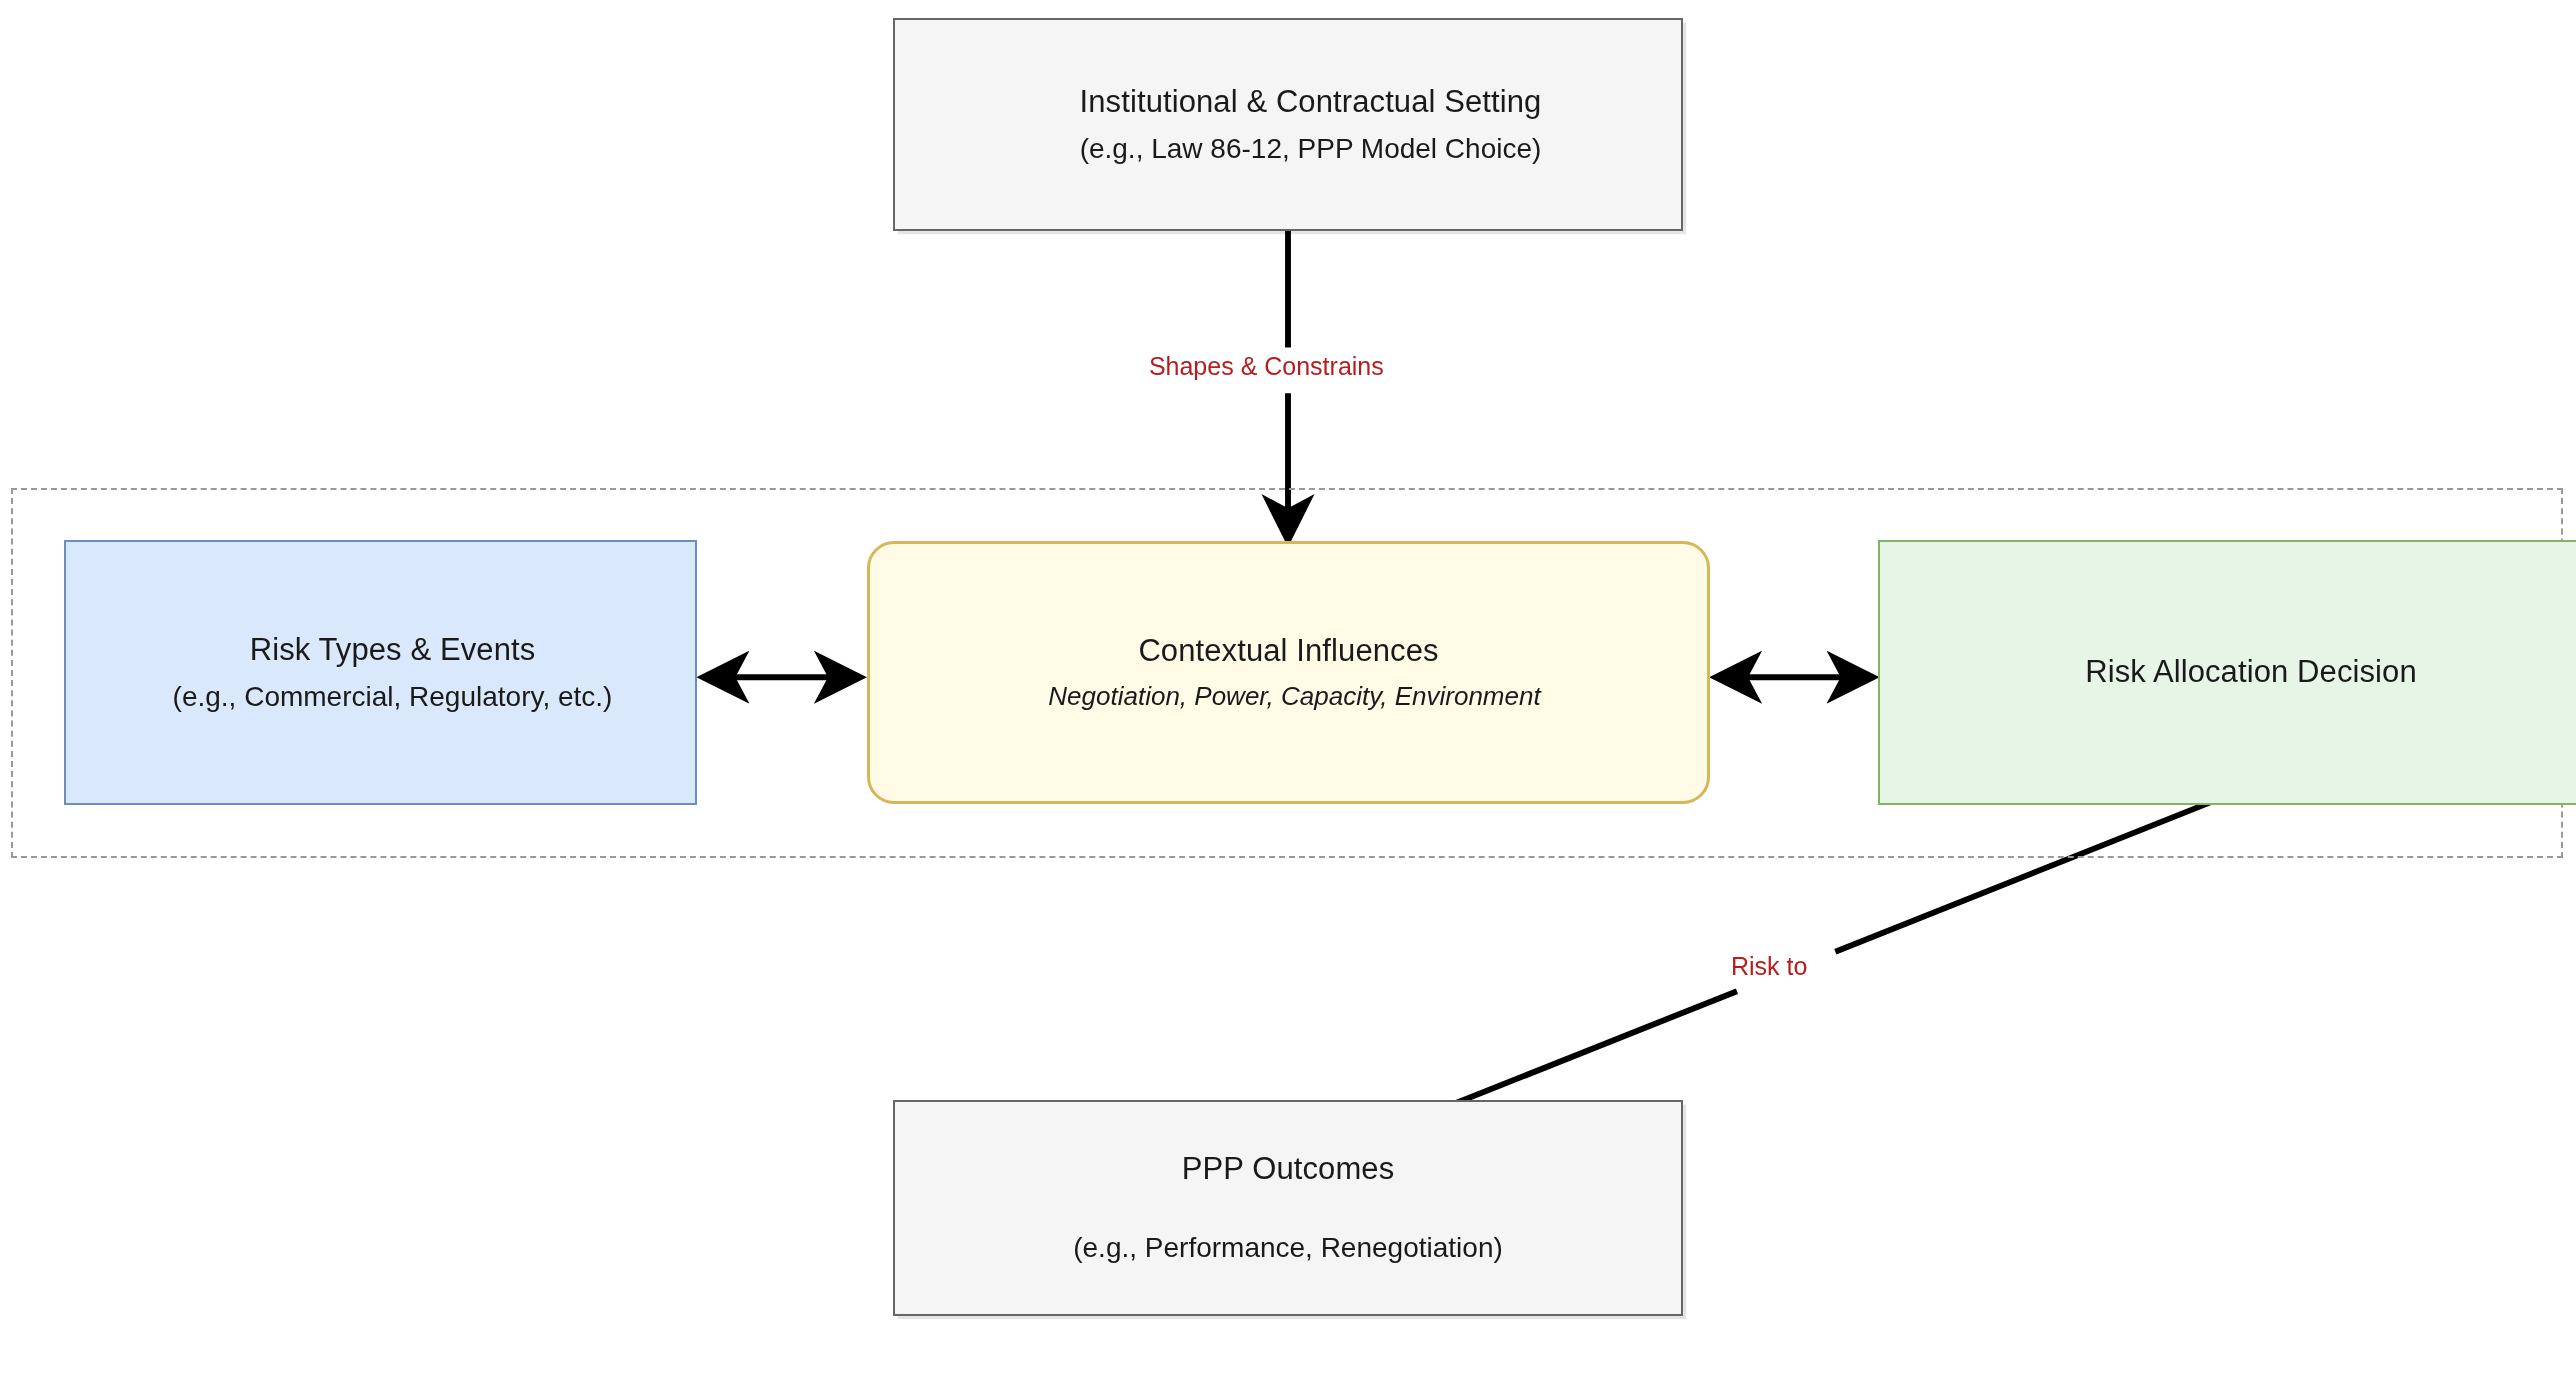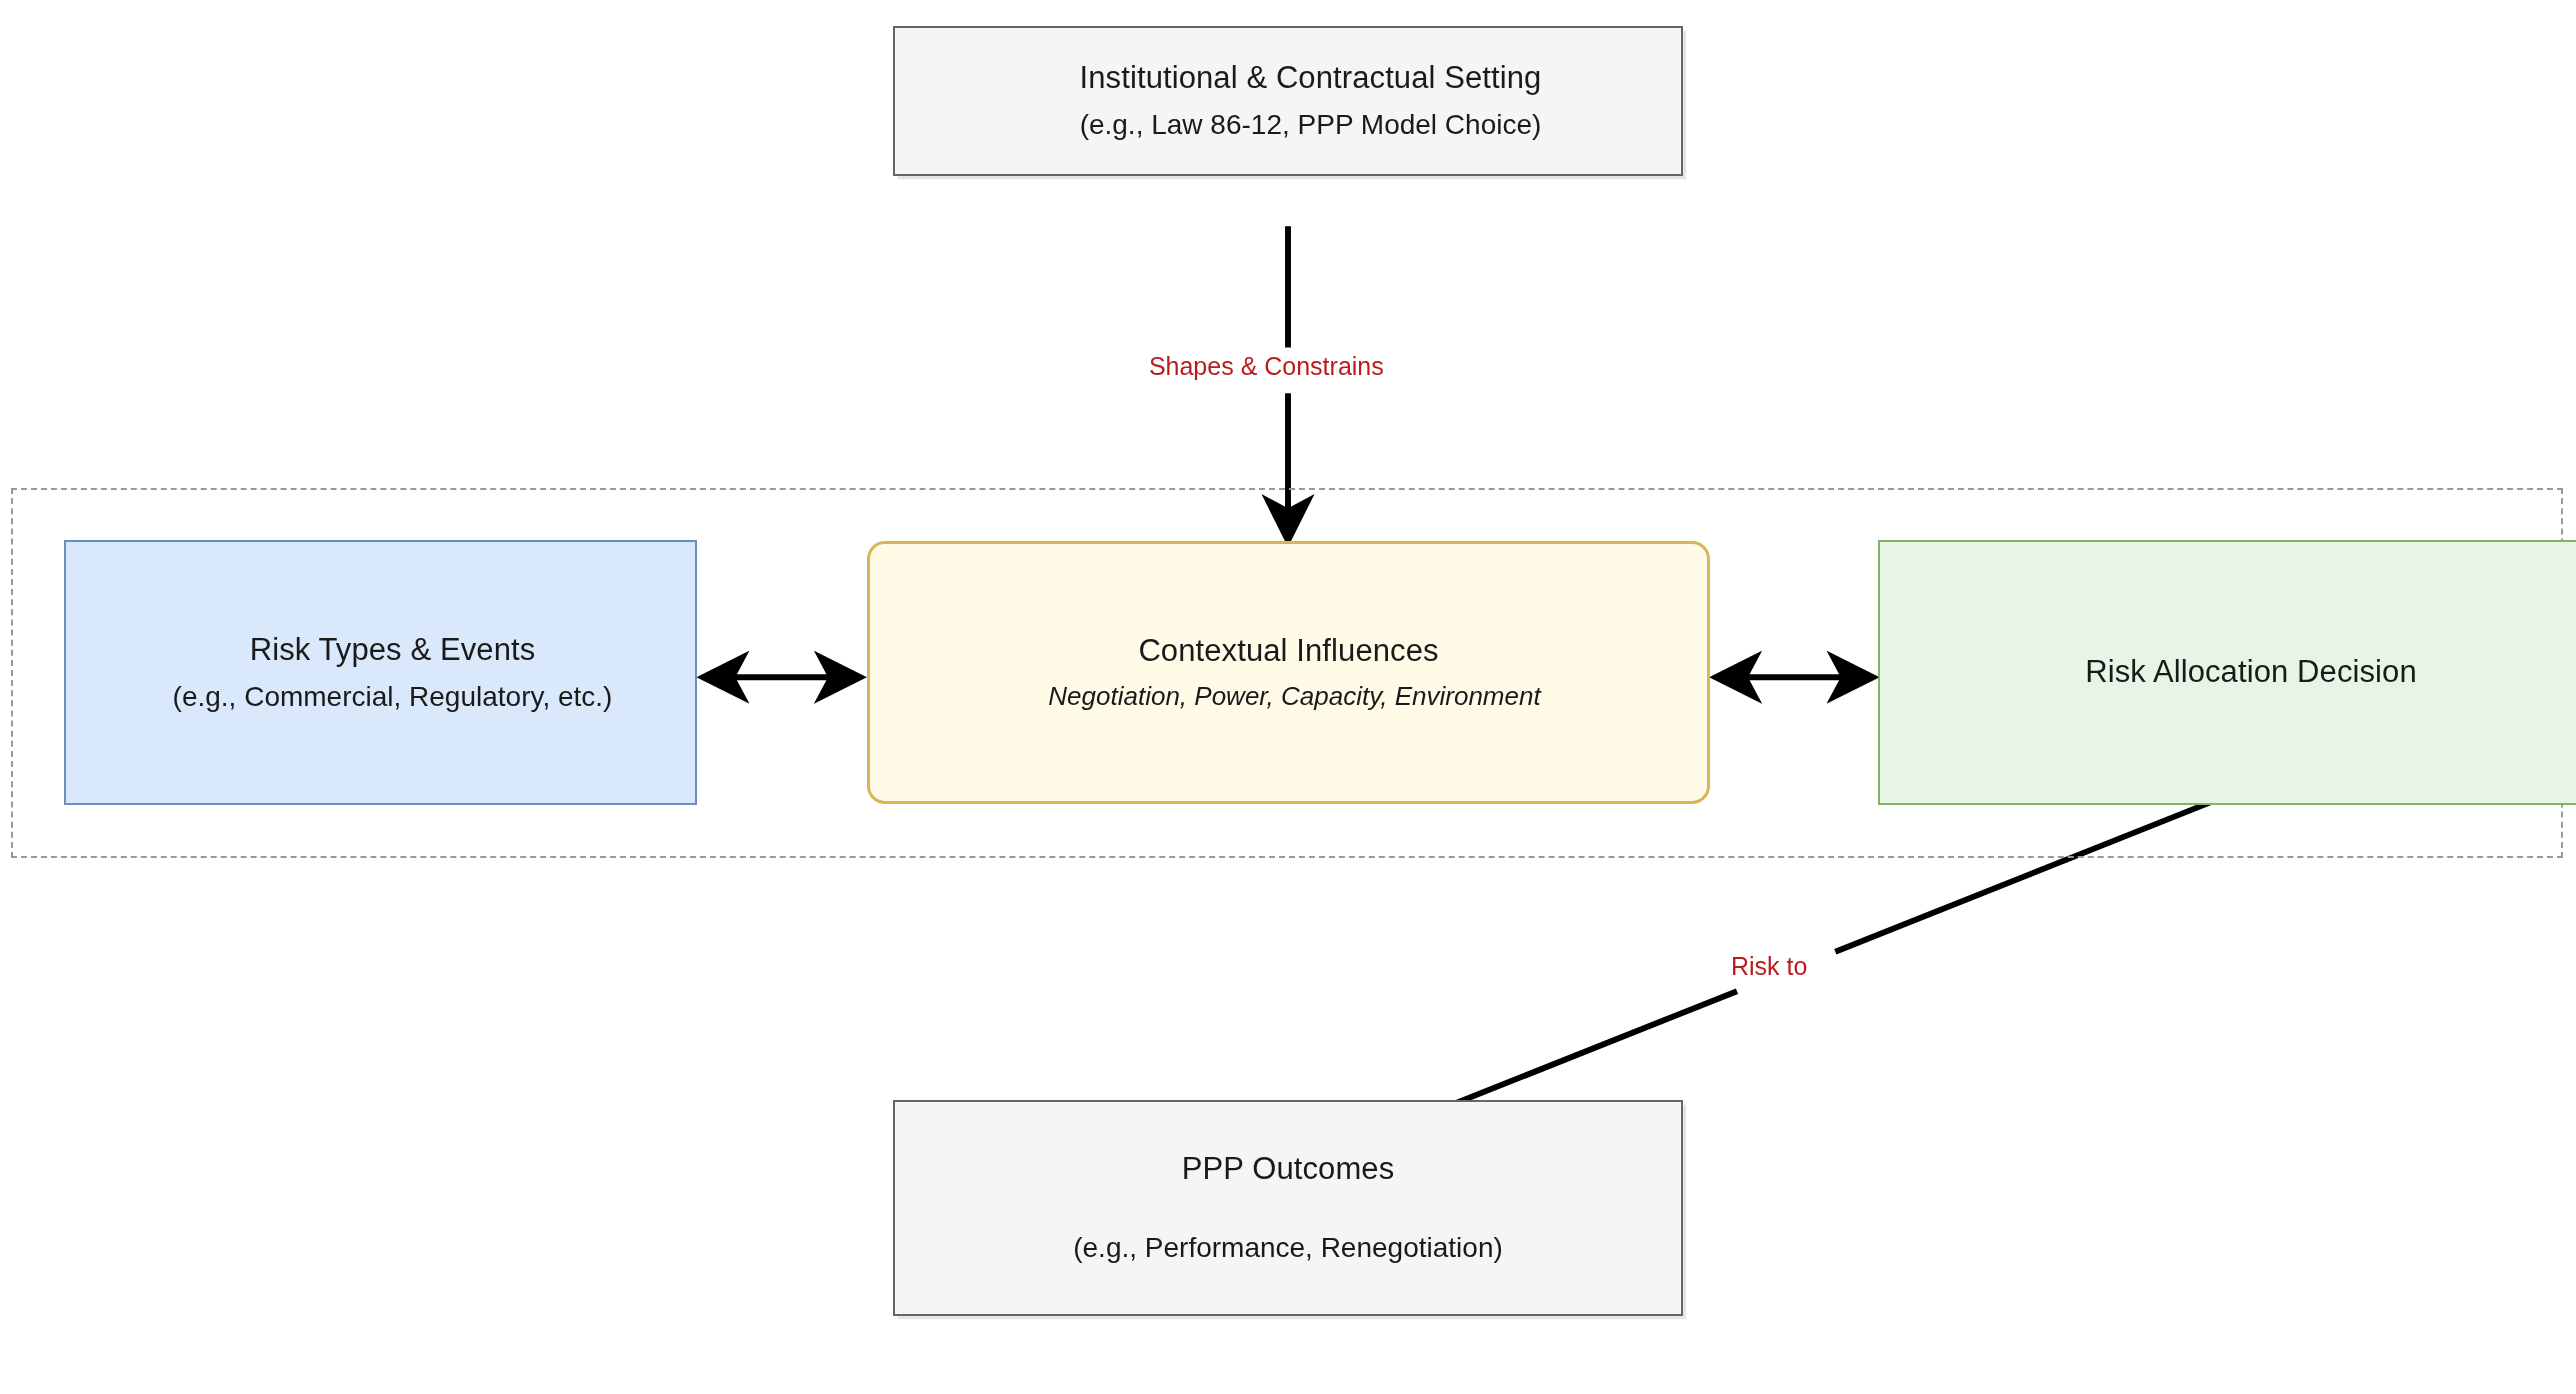--- a/index.html
+++ b/index.html
@@ -51,21 +51,21 @@
     border: 2.6px solid #666666;
     box-shadow: 3.9px 3.9px 0 -0.7px rgba(0,0,0,0.10);
   }
   .node-blue {
     background: #dae8fc;
     border: 2.6px solid #6c8ebf;
   }
   .node-yellow {
     background: #fffbe6;
     border: 3.3px solid #d6b656;
-    border-radius: 18px;
+    border-radius: 27px;
   }
   .node-green {
     background: #e6f5e6;
     border: 2.6px solid #82b366;
   }
 
   
   .group-box {
     position: absolute;
     box-sizing: border-box;
@@ -123,21 +123,21 @@
     </g>
 
     <g>
       <line x1="3372" y1="1224" x2="2800" y2="1452" stroke="#000000" stroke-width="9"></line>
       <line x1="2650" y1="1512" x2="1982" y2="1778" stroke="#000000" stroke-width="9" marker-end="url(#arrowEnd)"></line>
     </g>
   </svg>
 
   <div class="group-box" style="left:11px; top:488px; width:2552px; height:370px;"></div>
 
-  <div class="node node-gray" style="left:893px; top:26px; width:790px; height:150px;padding-left:45px;">
+  <div class="node node-gray" style="left:893px; top:18px; width:790px; height:213px;padding-left:45px;">
     <div class="title">Institutional &amp; Contractual Setting</div>
     <div class="sub">(e.g., Law 86-12, PPP Model Choice)</div>
   </div>
 
   <div class="node node-blue" style="left:64px; top:540px; width:633px; height:265px;padding-left:24px;">
     <div class="title">Risk Types &amp; Events</div>
     <div class="sub">(e.g., Commercial, Regulatory, etc.)</div>
   </div>
 
   <div class="node node-yellow" style="left:867px; top:541px; width:843px; height:263px;">

